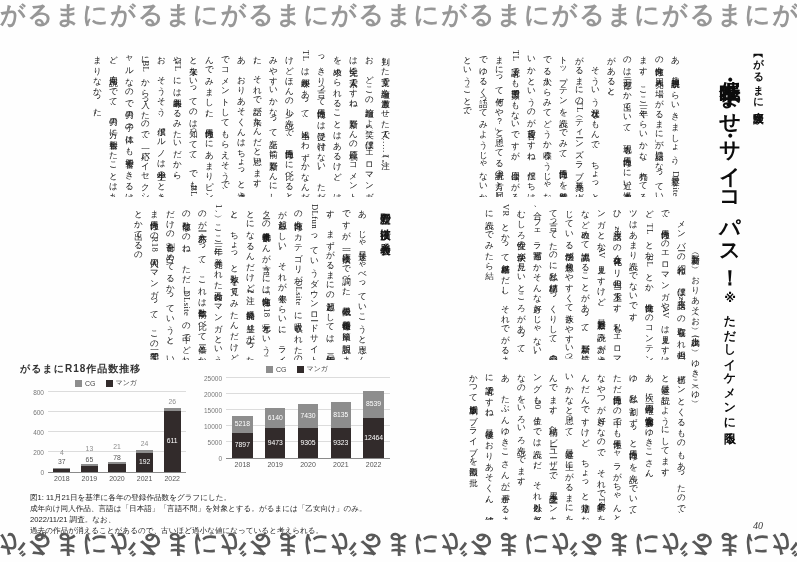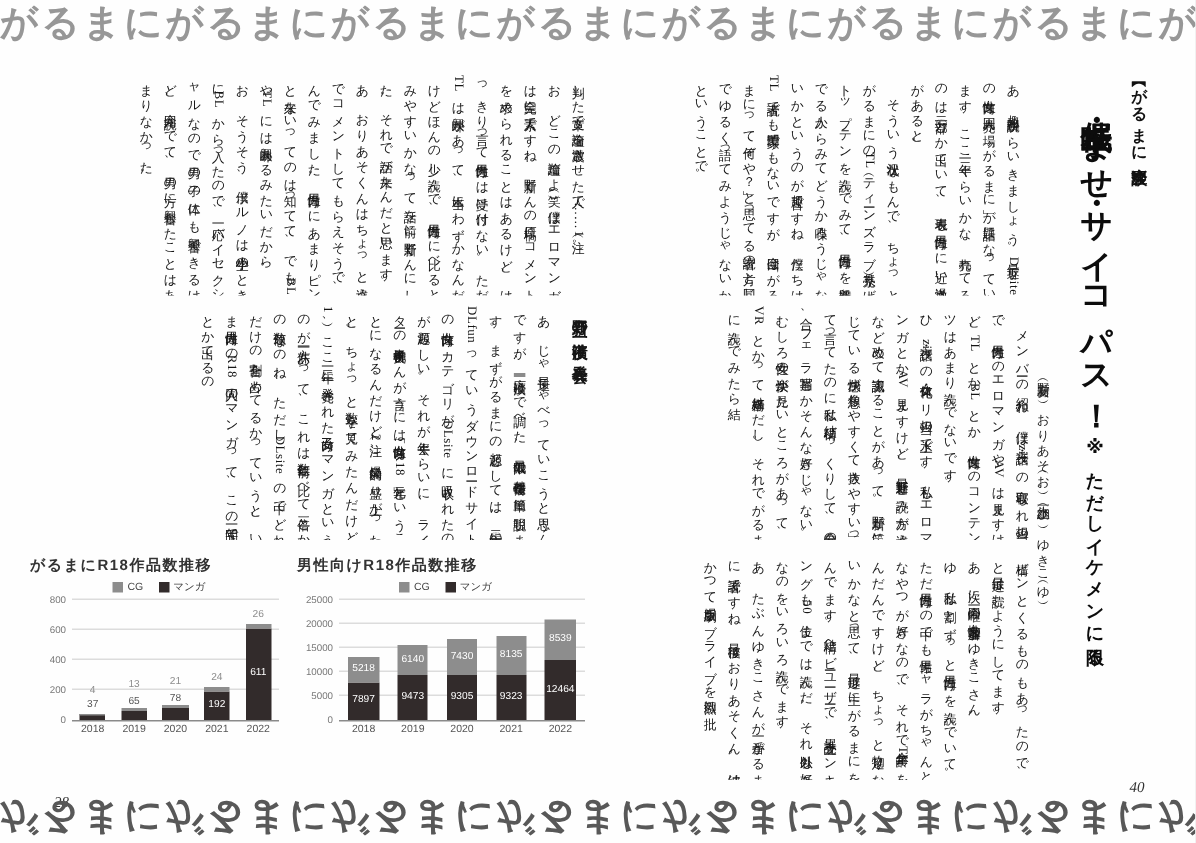--- a/index.html
+++ b/index.html
@@ -34,21 +34,21 @@
     font-size:8.5px;letter-spacing:0.5px;color:#222;}
   
   #r-band1{top:10px;left:0;width:284px;height:147px;}
   #r-band2{top:164px;left:0;width:290px;height:156px;}
   #r-band3{top:328px;left:0;width:290px;height:152px;}
   
   #l-band1{top:10px;left:14px;width:360px;height:147px;}
   #l-band2{top:164px;left:14px;width:360px;height:156px;}
   
   .chart{position:absolute;top:322px;height:132px;
-    font-family:"Liberation Sans","DejaVu Sans",sans-serif;margin-top:8px;}
+    font-family:"Liberation Sans","DejaVu Sans",sans-serif;}
   #chart0{left:0;width:172px;}
   #chart1{left:178px;width:198px;}
   .chart-title{font-size:10px;font-weight:bold;color:#333;letter-spacing:1px;}
   .legend{display:flex;justify-content:center;gap:10px;font-size:7px;color:#444;
     margin-top:2px;height:10px;align-items:center;}
   .legend-item{display:flex;align-items:center;gap:3px;}
   .legend-swatch{width:7px;height:7px;display:inline-block;}
   .plot{position:relative;height:80px;border-bottom:1px solid #8a8a8a;margin-top:4px;}
   .gridline{position:absolute;left:0;right:0;height:1px;background:#dcdcdc;}
   .ytick{position:absolute;font-size:6.5px;color:#777;width:26px;text-align:right;}
@@ -151,21 +151,20 @@
         </div>
         <div class="xlabels" style="margin-left: 28px; width: 138px;">
           <div style="width: 20%;">2018</div>
           <div style="width: 20%;">2019</div>
           <div style="width: 20%;">2020</div>
           <div style="width: 20%;">2021</div>
           <div style="width: 20%;">2022</div>
         </div>
       </div>
     <div id="chart1" class="chart">
-        <div class="chart-title">男性向けR18作品数推移</div>
         <div class="legend">
           <span class="legend-item">
             <span class="legend-swatch" style="background: rgb(141, 141, 141);"></span>
             <span>CG</span>
           </span>
           <span class="legend-item">
             <span class="legend-swatch" style="background: rgb(50, 43, 43);"></span>
             <span>マンガ</span>
           </span>
         </div>
@@ -203,17 +202,22 @@
           <div class="bar-label" style="left: 137.432px; width: 20.336px; color: rgb(255, 255, 255); bottom: 49.5472px;">8539</div>
         </div>
         <div class="xlabels" style="margin-left: 28px; width: 164px;">
           <div style="width: 20%;">2018</div>
           <div style="width: 20%;">2019</div>
           <div style="width: 20%;">2020</div>
           <div style="width: 20%;">2021</div>
           <div style="width: 20%;">2022</div>
         </div>
       </div>
+    <div id="caption">
+        <div>図1: 11月21日を基準に各年の登録作品数をグラフにした。</div>
+        <div>成年向け同人作品、言語は「日本語」「言語不問」を対象とする。がるまには「乙女向け」のみ。2022/11/21 調査。なお、</div>
+        <div>過去の作品が消えることがあるので、古いほど過小な値になっていると考えられる。</div>
+      </div>
     <div id="pagenum-left" class="pagenum">28</div>
   </div>
 
   <div id="border-bottom" class="border-strip">がるまにがるまにがるまにがるまにがるまにがるまにがるまにがるまにがるまにがるまにがるまにがるまに</div>
 </div>
 
 </body></html>

